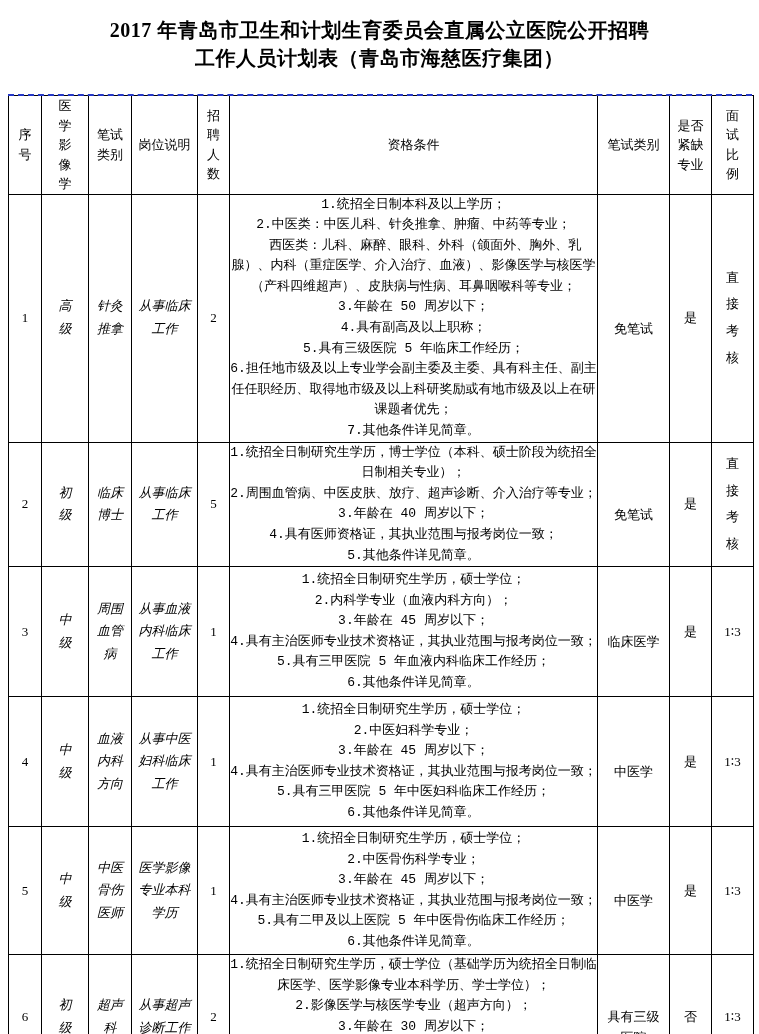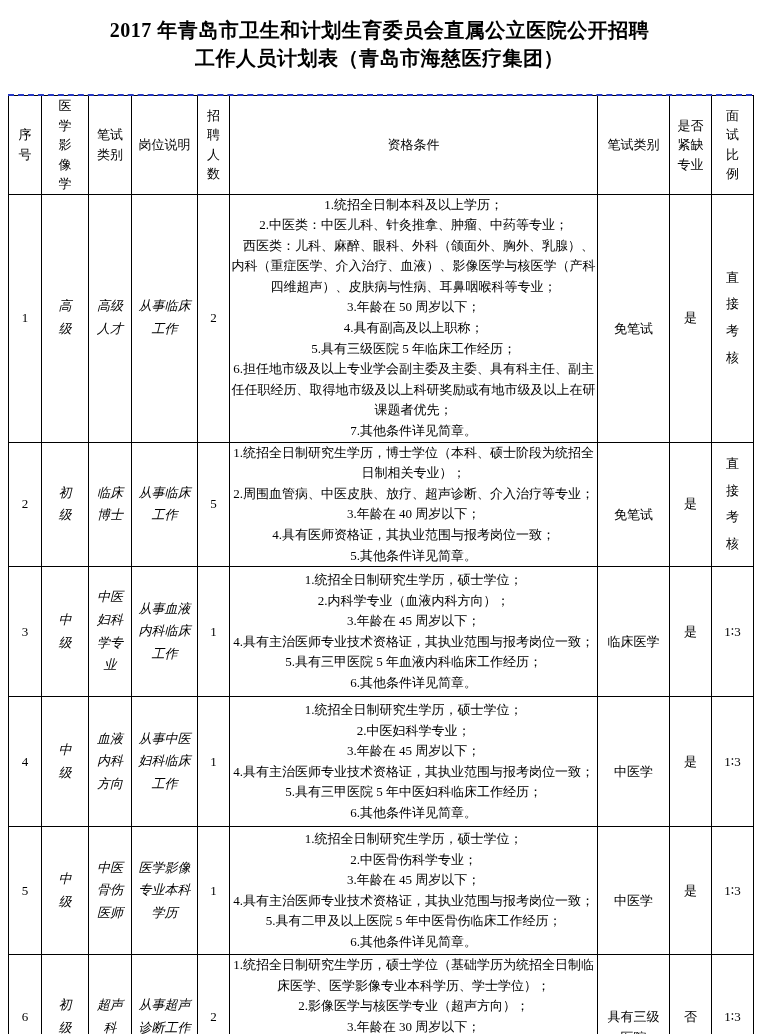--- a/index.html
+++ b/index.html
@@ -56,20 +56,21 @@
 
   .exam-text { display: inline-block; max-width: 4.6em; line-height: 1.6; margin-top: 22px; }
 
   td.qual {
     text-align: left;
     font-size: 12.5px;
     line-height: 20.6px;
     padding: 2px 4px 2px 5px;
     white-space: pre-wrap;
     word-break: break-all;
+    font-family: Liberation Mono, monospace;
   }
 
   tr.hdr      { height: 84px; }
   tr.r1       { height: 227px; }
   tr.r2       { height: 120px; }
   tr.r3       { height: 130px; }
   tr.r4       { height: 130px; }
   tr.r5       { height: 128px; }
   tr.r6       { height: 112px; }
 </style>
@@ -107,21 +108,21 @@
       <td><span class="vt w1 hlh">招聘人数</span></td>
       <td><span>资格条件</span></td>
       <td><span>笔试类别</span></td>
       <td><span class="vt w2 hlh">是否紧缺专业</span></td>
       <td><span class="vt w1 hlh">面试比例</span></td>
     </tr>
 
     <tr class="r1">
       <td><span>1</span></td>
       <td><span class="vt w1 blh">高级</span></td>
-      <td><span class="vt w2 blh">高级人才</span></td>
+      <td><span class="vt w2 blh">针灸推拿</span></td>
       <td><span class="vt w3 blh">从事临床工作</span></td>
       <td><span>2</span></td>
       <td class="qual"><span>1.统招全日制本科及以上学历；
 2.中医类：中医儿科、针灸推拿、肿瘤、中药等专业；
    西医类：儿科、麻醉、眼科、外科（颌面外、胸外、乳腺）、内科（重症医学、介入治疗、血液）、影像医学与核医学（产科四维超声）、皮肤病与性病、耳鼻咽喉科等专业；
 3.年龄在 50 周岁以下；
 4.具有副高及以上职称；
 5.具有三级医院 5 年临床工作经历；
 6.担任地市级及以上专业学会副主委及主委、具有科主任、副主任任职经历、取得地市级及以上科研奖励或有地市级及以上在研课题者优先；
 7.其他条件详见简章。</span></td>
@@ -142,21 +143,21 @@
 4.具有医师资格证，其执业范围与报考岗位一致；
 5.其他条件详见简章。</span></td>
       <td><span class="exam-text">免笔试</span></td>
       <td><span>是</span></td>
       <td><span class="vt w1 rlh">直接考核</span></td>
     </tr>
 
     <tr class="r3">
       <td><span>3</span></td>
       <td><span class="vt w1 blh">中级</span></td>
-      <td><span class="vt w2 blh">中医妇科学专业</span></td>
+      <td><span class="vt w2 blh">周围血管病</span></td>
       <td><span class="vt w3 blh">从事血液内科临床工作</span></td>
       <td><span>1</span></td>
       <td class="qual"><span>1.统招全日制研究生学历，硕士学位；
 2.内科学专业（血液内科方向）；
 3.年龄在 45 周岁以下；
 4.具有主治医师专业技术资格证，其执业范围与报考岗位一致；
 5.具有三甲医院 5 年血液内科临床工作经历；
 6.其他条件详见简章。</span></td>
       <td><span class="exam-text">临床医学</span></td>
       <td><span>是</span></td>

